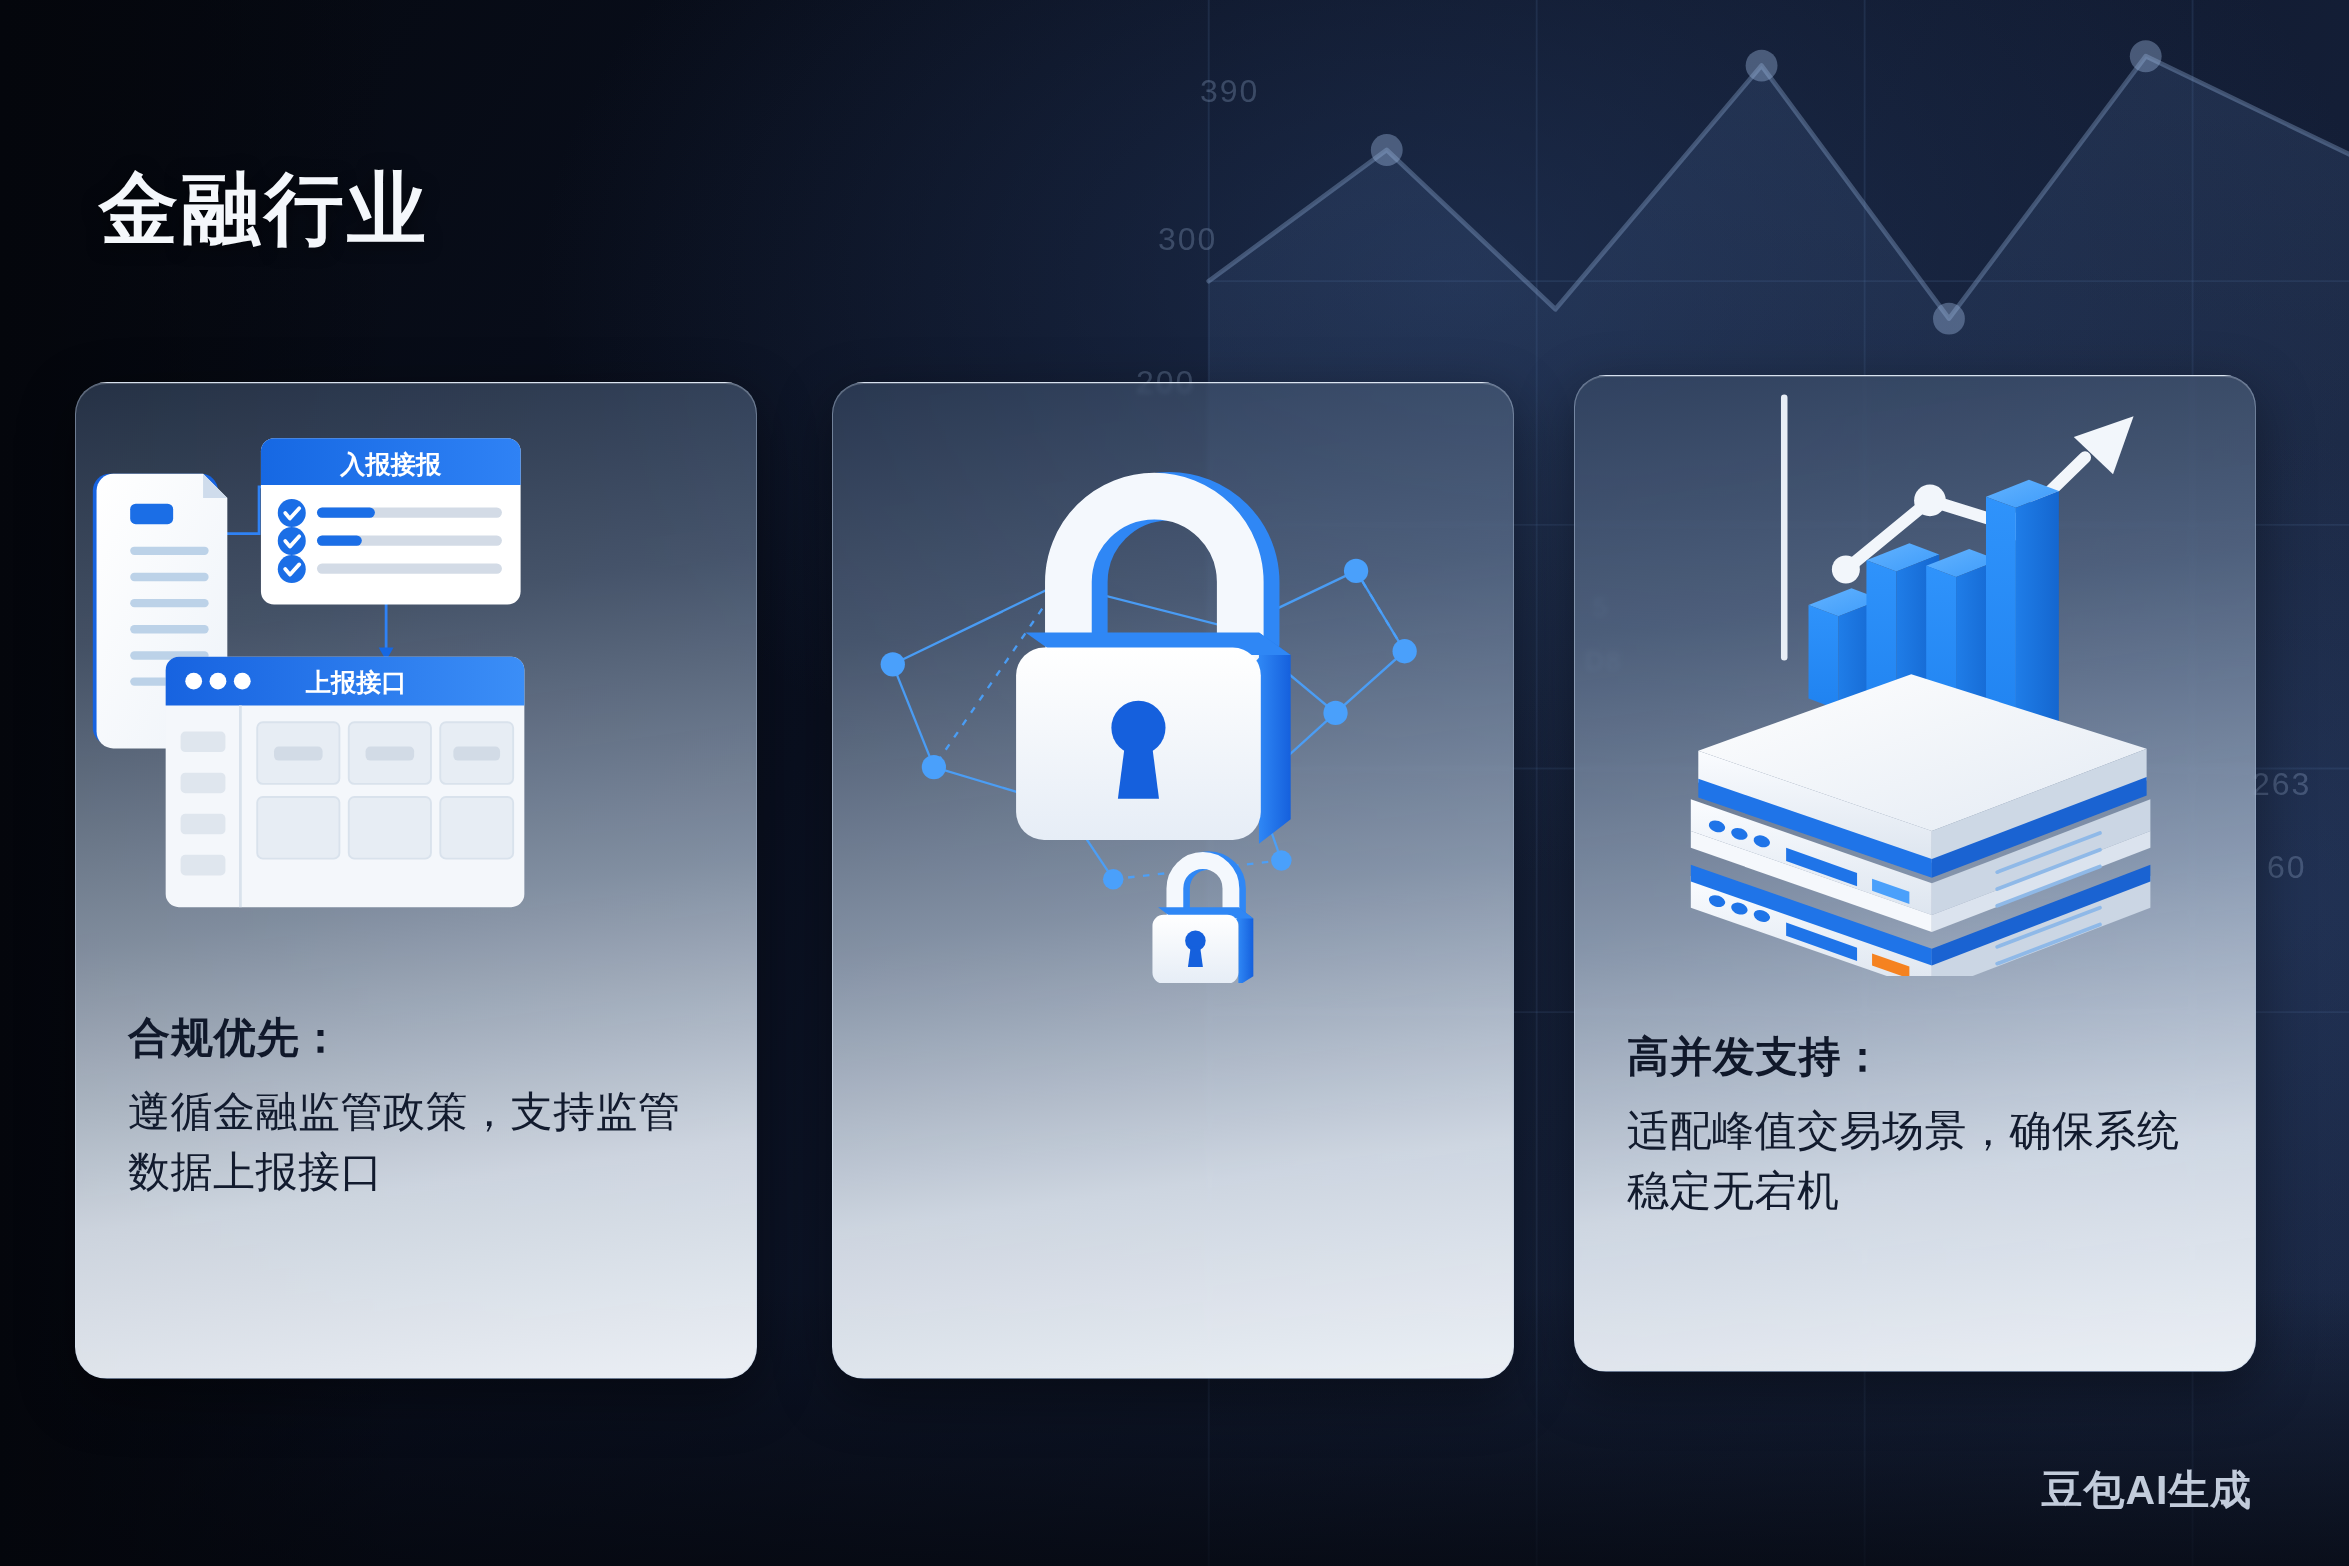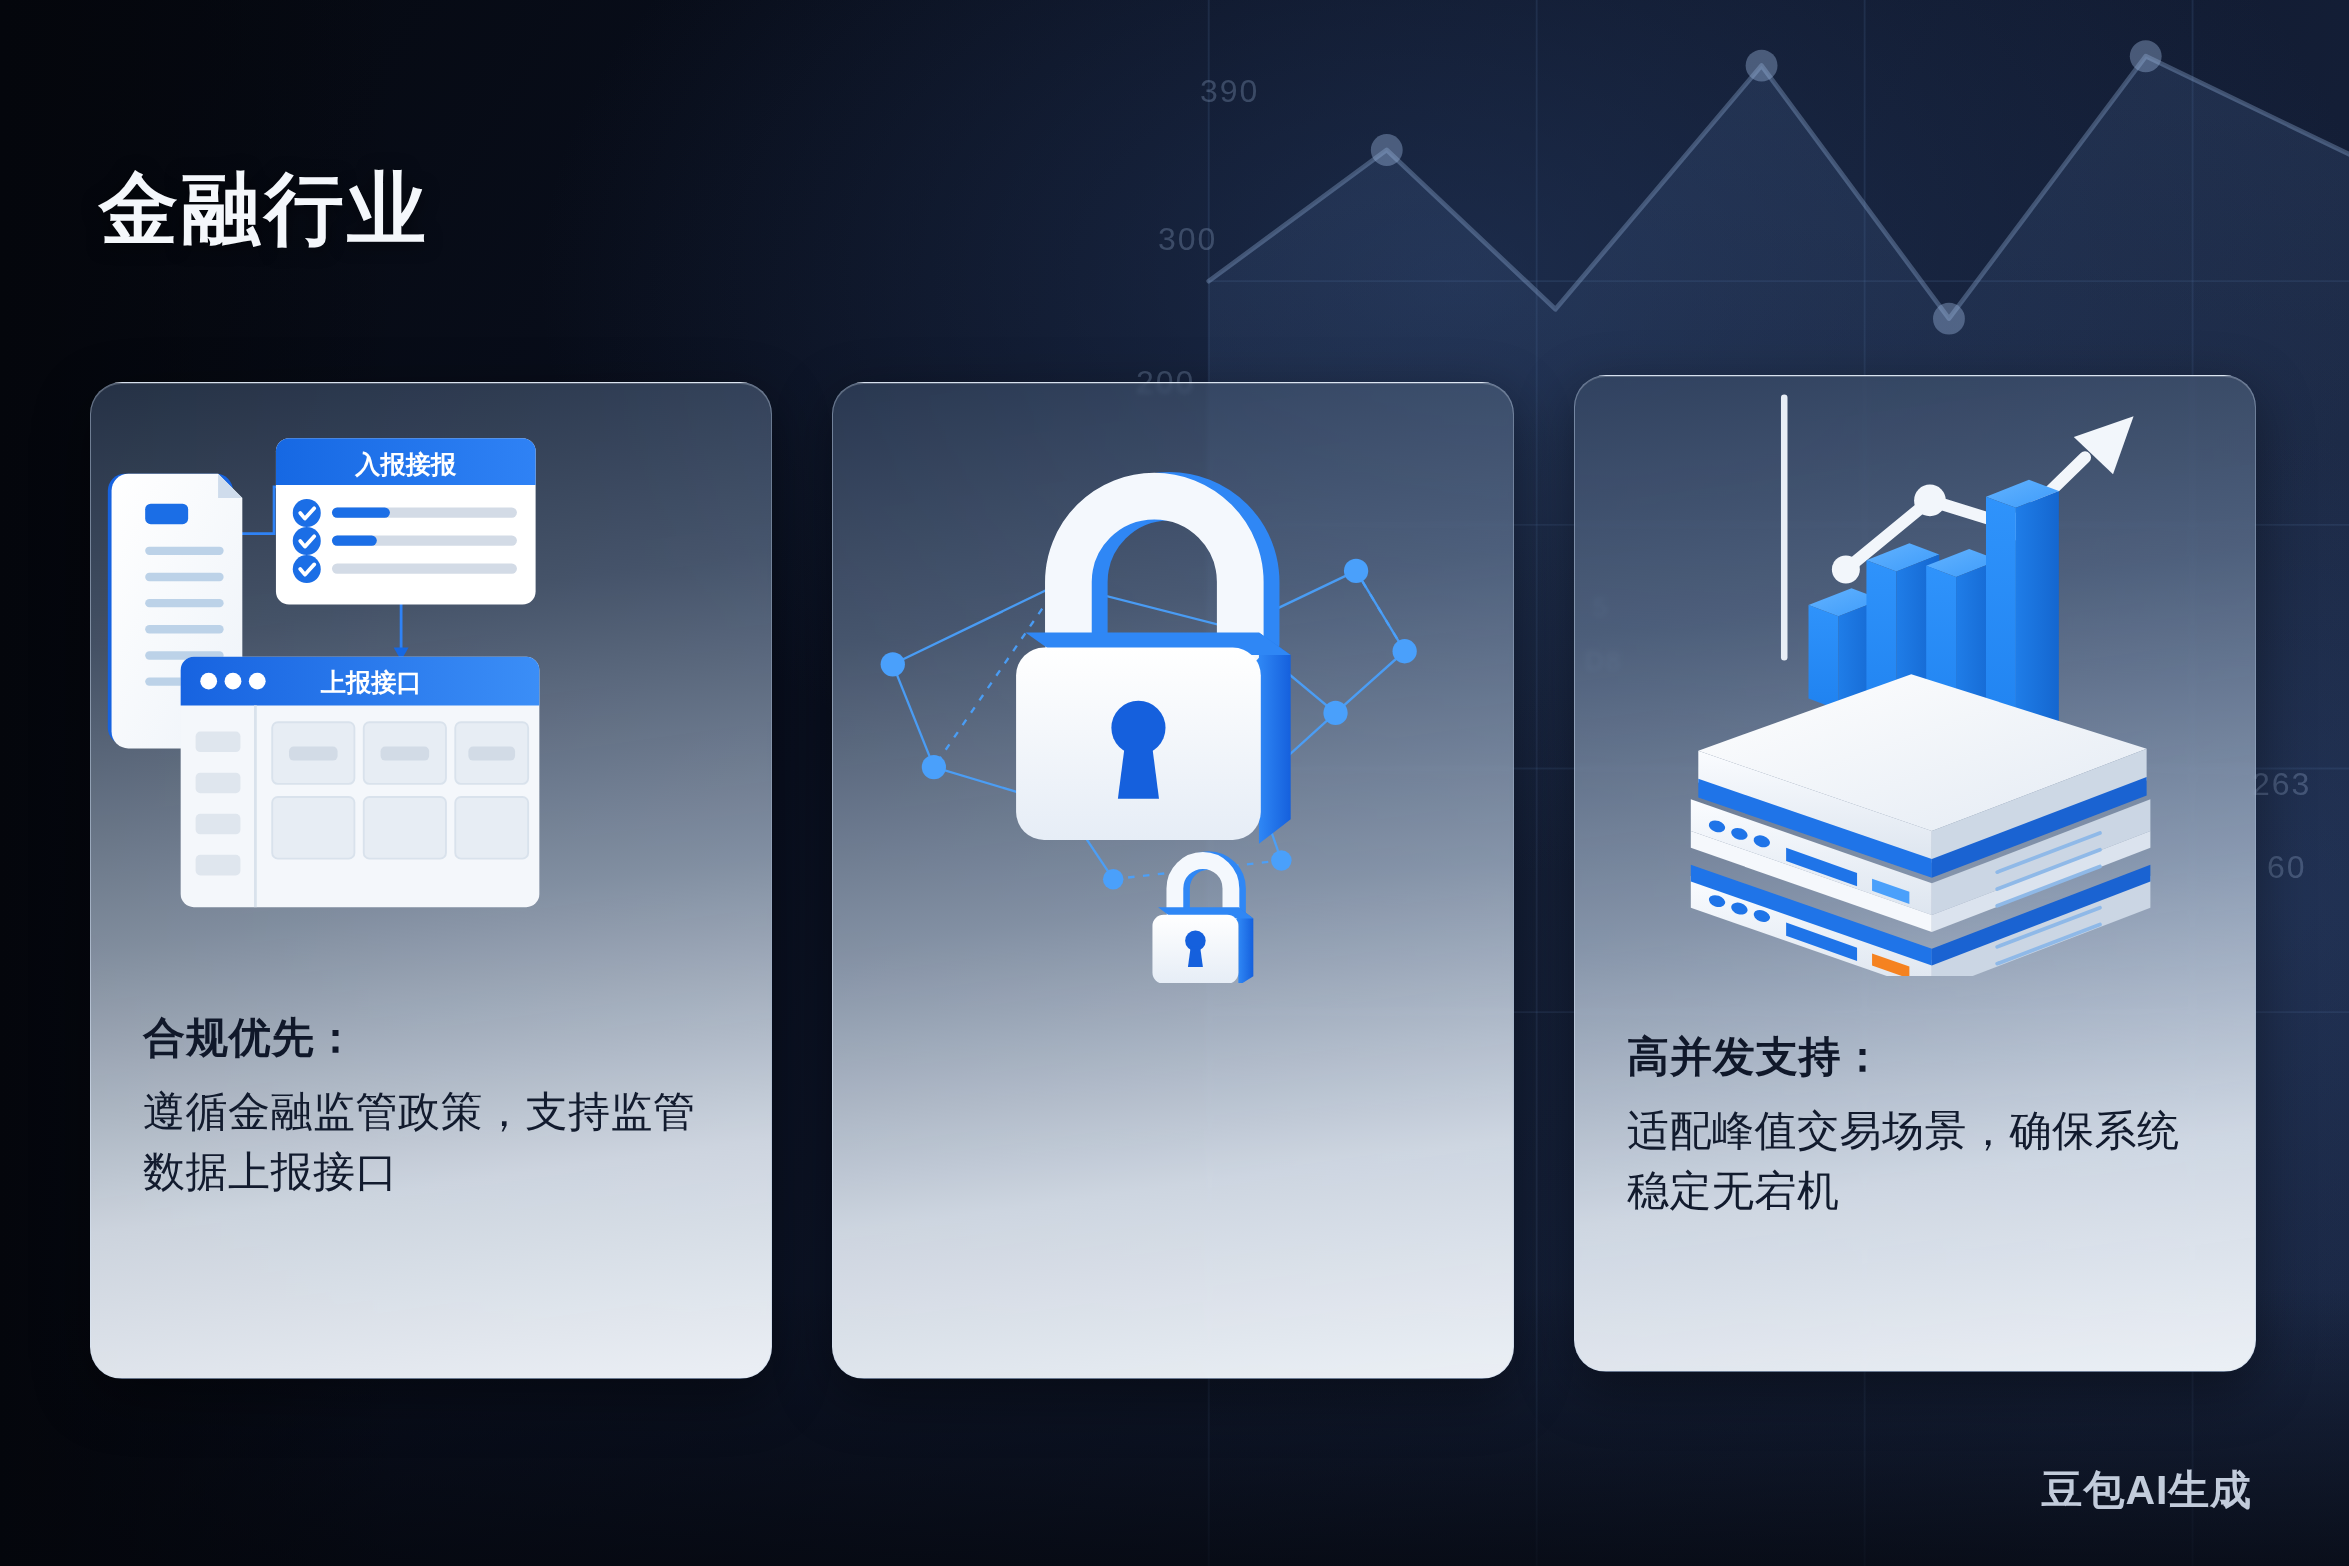--- a/index.html
+++ b/index.html
@@ -56,21 +56,21 @@
     background:linear-gradient(172deg,
         rgba(58,76,104,0.62) 0%,
         rgba(110,130,158,0.60) 24%,
         rgba(176,192,212,0.72) 52%,
         rgba(226,234,244,0.90) 78%,
         rgba(243,247,252,0.97) 100%);
     backdrop-filter:blur(2.8px);
     box-shadow:0 17px 56px rgba(0,0,0,0.40), inset 0 0.9px 0 rgba(255,255,255,0.22);
     overflow:hidden;
   }
-  #card1 { left:90px;padding-left:44px; }
+  #card1 { left:75px;padding-left:44px; }
   #card2 { left:832px; }
   #card3 { left:1574px; top:375px; }
 
   .card-illu {
     position:absolute; left:0; top:0; width:100%; height:600px;
   }
   .card-illu svg { width:100%; height:100%; display:block; }
 
   .card-text { position:absolute; left:52px; right:37px; top:630px; }
   #card3 .card-text { top:656px; }

